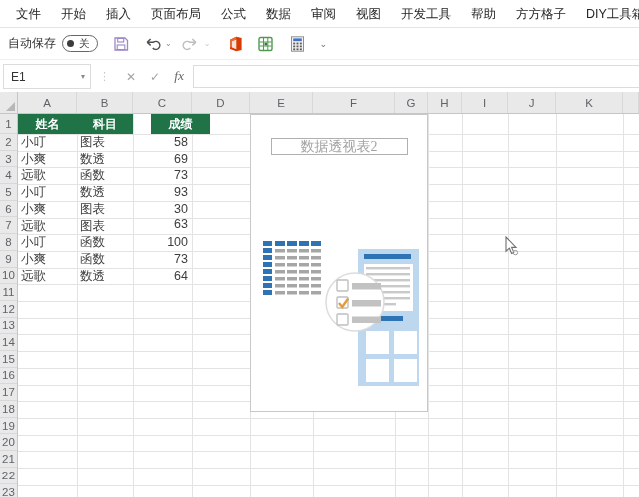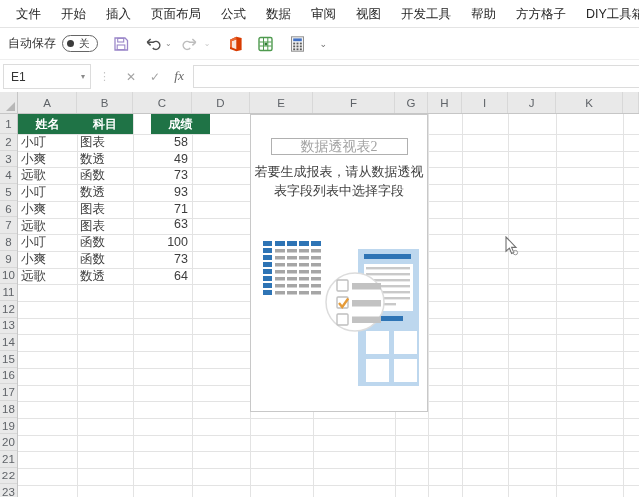--- a/index.html
+++ b/index.html
@@ -229,47 +229,46 @@
     <div class="cells">
       <div class="dtable">
           <div class="thead-cell cjk" style="left: 0px; width: 59px;">姓名</div>
           <div class="thead-cell cjk" style="left: 59px; width: 56px;">科目</div>
           <div class="thead-cell cjk" style="left: 133px; width: 59px;">成绩</div>
           <div class="tcell cjk" style="left: 0px; width: 59px; top: 20px;">小叮</div>
           <div class="tcell cjk" style="left: 59px; width: 56px; top: 20px;">图表</div>
           <div class="tcell num" style="left: 115px; width: 59px; top: 20px;">58</div>
           <div class="tcell cjk" style="left: 0px; width: 59px; top: 36.7px;">小爽</div>
           <div class="tcell cjk" style="left: 59px; width: 56px; top: 36.7px;">数透</div>
-          <div class="tcell num" style="left: 115px; width: 59px; top: 36.7px;">49</div>
+          <div class="tcell num" style="left: 115px; width: 59px; top: 36.7px;">69</div>
           <div class="tcell cjk" style="left: 0px; width: 59px; top: 53.4px;">远歌</div>
           <div class="tcell cjk" style="left: 59px; width: 56px; top: 53.4px;">函数</div>
           <div class="tcell num" style="left: 115px; width: 59px; top: 53.4px;">73</div>
           <div class="tcell cjk" style="left: 0px; width: 59px; top: 70.1px;">小叮</div>
           <div class="tcell cjk" style="left: 59px; width: 56px; top: 70.1px;">数透</div>
           <div class="tcell num" style="left: 115px; width: 59px; top: 70.1px;">93</div>
           <div class="tcell cjk" style="left: 0px; width: 59px; top: 86.8px;">小爽</div>
           <div class="tcell cjk" style="left: 59px; width: 56px; top: 86.8px;">图表</div>
-          <div class="tcell num" style="left: 115px; width: 59px; top: 86.8px;">71</div>
+          <div class="tcell num" style="left: 115px; width: 59px; top: 86.8px;">30</div>
           <div class="tcell cjk" style="left: 0px; width: 59px; top: 103.5px;">远歌</div>
           <div class="tcell cjk" style="left: 59px; width: 56px; top: 103.5px;">图表</div>
           <div class="tcell num" style="left: 115px; width: 59px; top: 102px;">63</div>
           <div class="tcell cjk" style="left: 0px; width: 59px; top: 120.2px;">小叮</div>
           <div class="tcell cjk" style="left: 59px; width: 56px; top: 120.2px;">函数</div>
           <div class="tcell num" style="left: 115px; width: 59px; top: 120.2px;">100</div>
           <div class="tcell cjk" style="left: 0px; width: 59px; top: 136.9px;">小爽</div>
           <div class="tcell cjk" style="left: 59px; width: 56px; top: 136.9px;">函数</div>
           <div class="tcell num" style="left: 115px; width: 59px; top: 136.9px;">73</div>
           <div class="tcell cjk" style="left: 0px; width: 59px; top: 153.6px;">远歌</div>
           <div class="tcell cjk" style="left: 59px; width: 56px; top: 153.6px;">数透</div>
           <div class="tcell num" style="left: 115px; width: 59px; top: 153.6px;">64</div>
         </div>
 
       <div class="pivot">
         <div class="pv-title cjk">数据透视表2</div>
-        <div class="pv-instr cjk">若要生成报表，请从数据透视表字段列表中选择字段</div>
         <span class="pv-art">
           <svg width="178" height="158" viewBox="0 0 178 158">
 
             <g>
               <g fill="#2E74B5">
                 <rect x="12" y="8" width="9" height="5"></rect>
                   <rect x="12" y="15" width="9" height="5"></rect>
                 <rect x="12" y="22" width="9" height="5"></rect>
                   <rect x="12" y="29" width="9" height="5"></rect>
                 <rect x="12" y="36" width="9" height="5"></rect>

